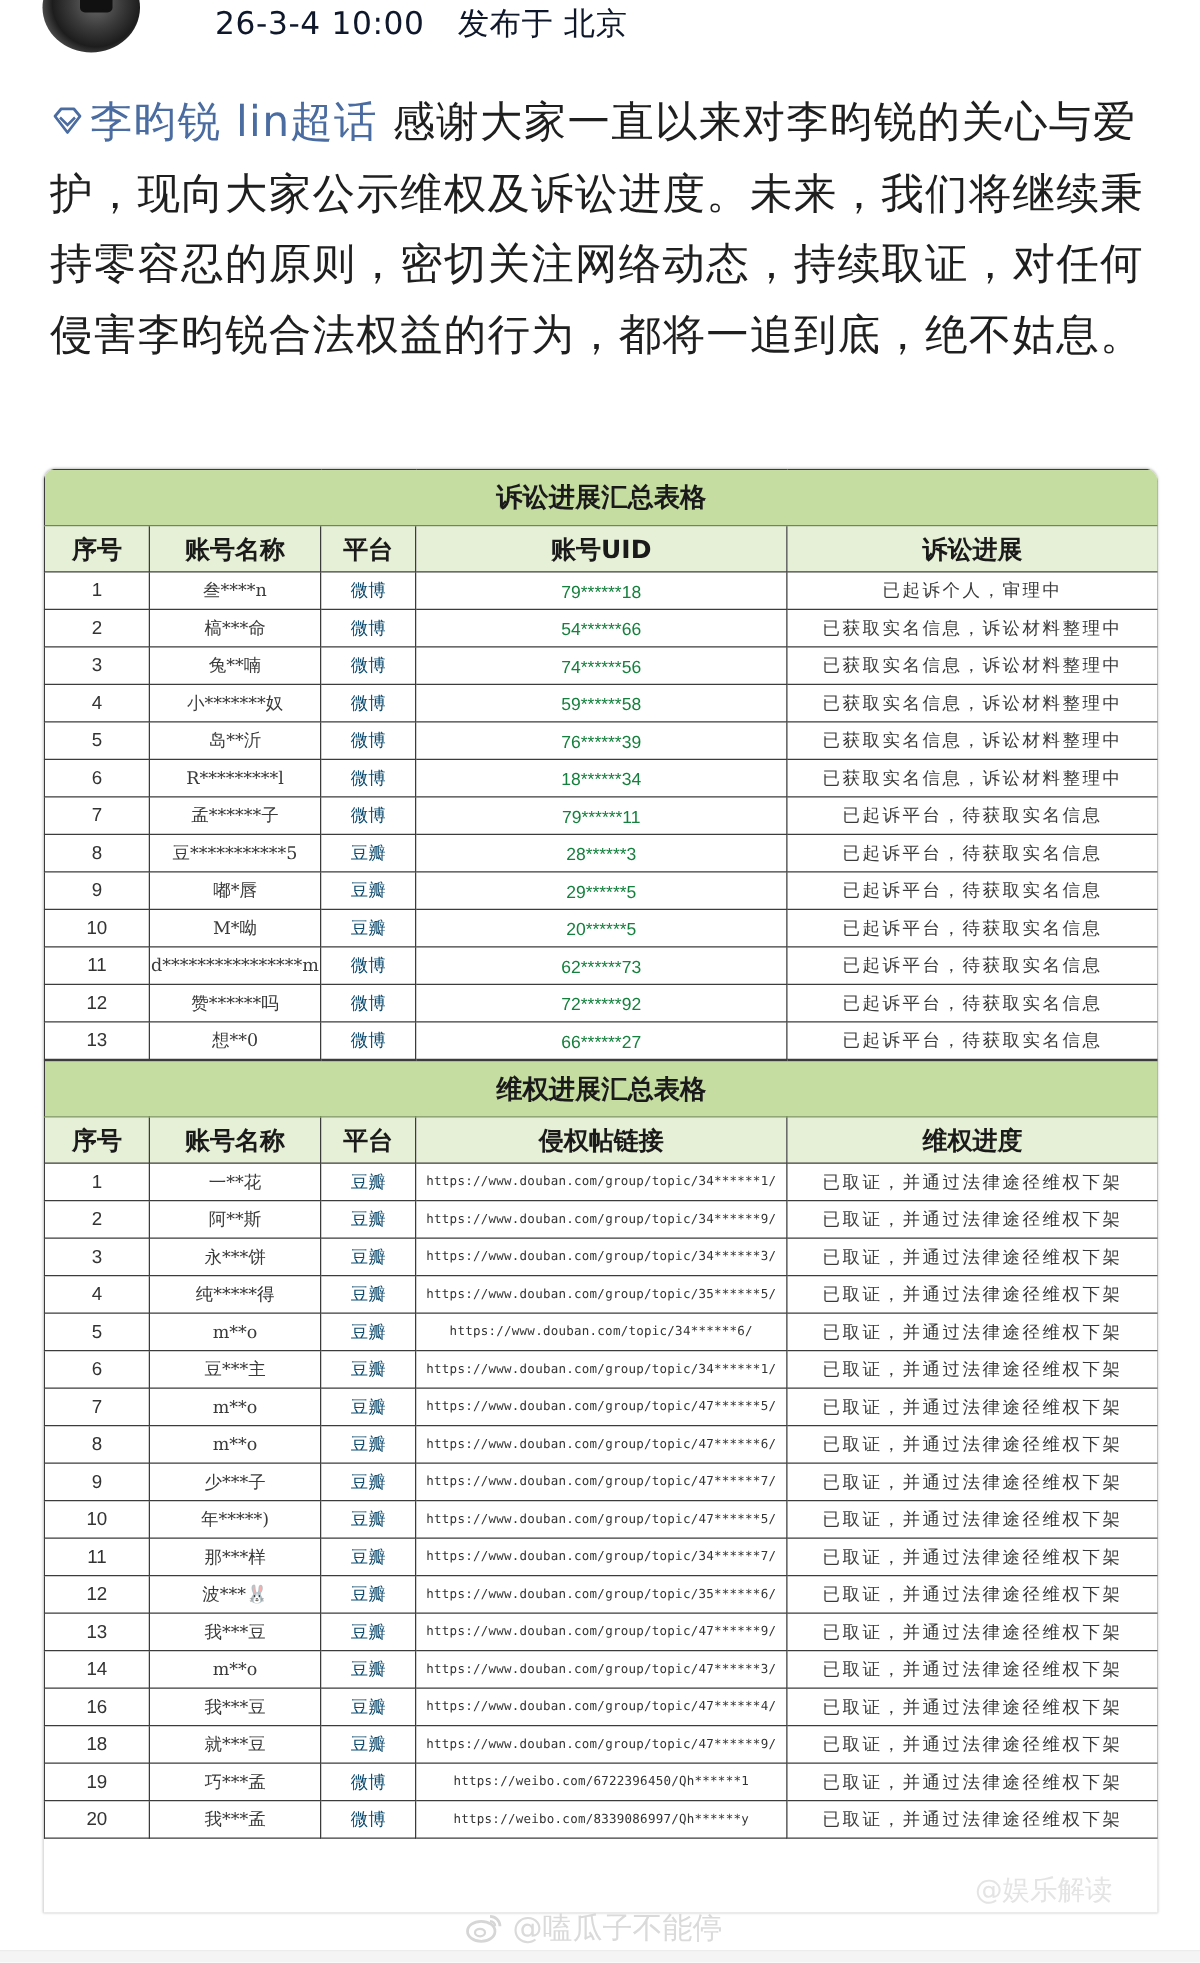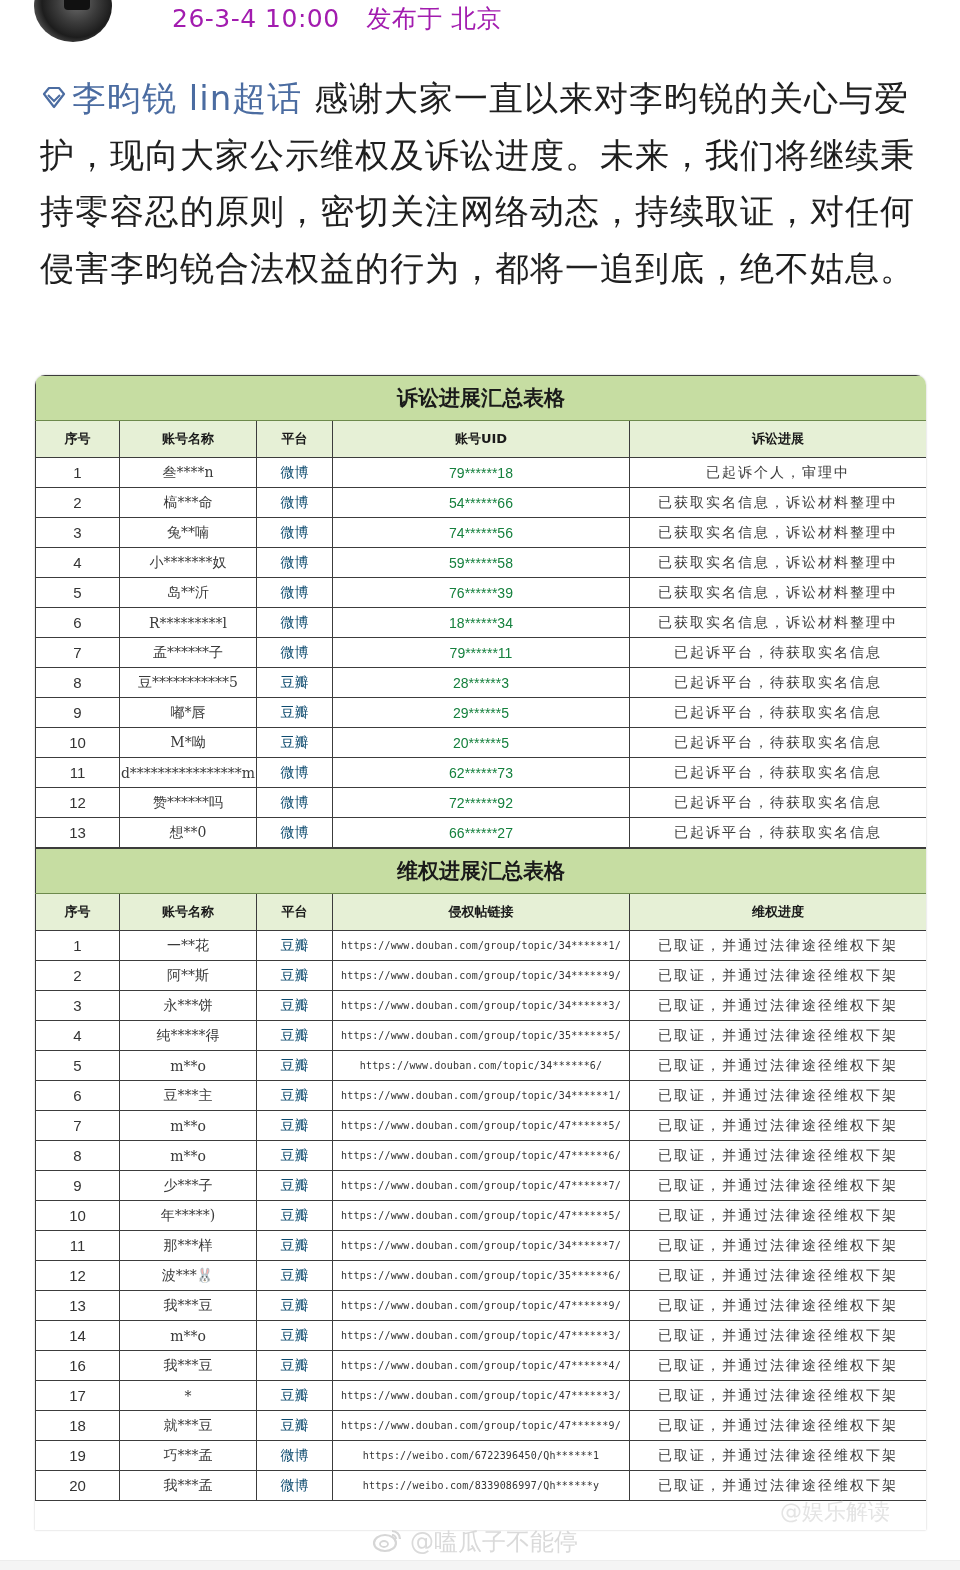--- a/index.html
+++ b/index.html
@@ -5,45 +5,45 @@
   html, body { margin: 0; padding: 0; background: #ffffff; }
   body { width: 960px; height: 1570px; overflow: hidden; position: relative;
          font-family: "DejaVu Sans", "Liberation Sans", sans-serif; color: #222; }
 
   .post-header { position: absolute; left: 0; top: 0; width: 960px; height: 50px; }
   .avatar { position: absolute; left: 34px; top: -30px; width: 78px; height: 72px;
             border-radius: 50%; overflow: hidden;
             background: radial-gradient(circle at 55% 45%, #6b6b6b 0%, #3b3b3b 35%, #1d1d1d 60%, #9a9a9a 100%); }
   .avatar::after { content: ""; position: absolute; left: 30px; top: 20px; width: 26px; height: 20px;
                    border-radius: 4px; background: #111; }
-  .meta { position: absolute; left: 172px; top: 2px; font-size: 25px; color: #a21caf; letter-spacing: 0.5px; }
+  .meta { position: absolute; left: 172px; top: 2px; font-size: 25px; color: #0f172a; letter-spacing: 0.5px; }
   .meta span { margin-right: 18px; }
 
   .post-body { position: absolute; left: 40px; top: 70px; width: 880px;
                font-size: 34px; line-height: 56.5px; color: #1f1f1f; letter-spacing: 1px; }
   .topic { color: #4b6ca1; }
   .topic-icon { display: inline-block; width: 28px; height: 28px; vertical-align: -2px; margin-right: 4px; }
 
   .sheet { position: absolute; left: 35px; top: 375px; width: 891px; height: 1155px;
            background: #fff; border-radius: 10px 10px 0 0; overflow: hidden;
            box-shadow: 0 0 2px rgba(0,0,0,0.25); }
   table { border-collapse: collapse; width: 891px; table-layout: fixed; }
   td, th { border: 1px solid #3c3c3c; text-align: center; padding: 0; overflow: hidden; white-space: nowrap; }
   .title-row th { background: #c6dda2; height: 44px; font-size: 21px; font-weight: bold; color: #1a1a1a;
                   border-bottom: 1px solid #6d8a4c; }
-  .head-row th { background: #e6f0d6; height: 36px; font-size: 13px; font-weight: bold; color: #1a1a1a; }
+  .head-row th { background: #e6f0d6; height: 36px; font-size: 20px; font-weight: bold; color: #1a1a1a; }
   .data-row td { height: 29px; font-size: 14px; color: #3a3a3a; font-family: "DejaVu Serif", "Liberation Serif", serif; }
   .data-row td.num { font-family: "Liberation Sans", sans-serif; font-size: 15px; color: #333; }
   .data-row td.uid { font-family: Liberation Sans, sans-serif; font-size: 14px; color: #15803d; }
   .data-row td.url { font-family: "DejaVu Sans Mono", "Liberation Mono", monospace; font-size: 10px; color: #333; letter-spacing: 0.2px; margin-top: 33px; }
   .data-row td.plat { color: #0c4a6e; }
   .data-row td.prog { font-size: 14px; letter-spacing: 2px; }
 
   .watermark { position: absolute; left: 372px; top: 1526px; font-size: 24px; color: #dadada;
-               display: flex; align-items: flex-start; gap: 6px; }
+               display: flex; align-items: center; gap: 6px; }
   .wm-icon { width: 32px; height: 28px; }
   .watermark2 { position: absolute; left: 780px; top: 1497px; font-size: 22px; color: #e4e4e4; }
   .bottom-bar { position: absolute; left: 0; top: 1560px; width: 960px; height: 10px; background: #f4f4f4; border-top: 1px solid #ececec; }
 </style>
 </head>
 <body>
 
 <div class="post-header">
   <div class="avatar"></div>
   <div class="meta">
@@ -296,27 +296,20 @@
           <td class="prog">已取证，并通过法律途径维权下架</td>
         </tr>
         <tr class="data-row">
           <td class="num">16</td>
           <td>我***豆</td>
           <td class="plat">豆瓣</td>
           <td class="url">https://www.douban.com/group/topic/47******4/</td>
           <td class="prog">已取证，并通过法律途径维权下架</td>
         </tr>
         <tr class="data-row">
-          <td class="num">17</td>
-          <td>*</td>
-          <td class="plat">豆瓣</td>
-          <td class="url">https://www.douban.com/group/topic/47******3/</td>
-          <td class="prog">已取证，并通过法律途径维权下架</td>
-        </tr>
-        <tr class="data-row">
           <td class="num">18</td>
           <td>就***豆</td>
           <td class="plat">豆瓣</td>
           <td class="url">https://www.douban.com/group/topic/47******9/</td>
           <td class="prog">已取证，并通过法律途径维权下架</td>
         </tr>
         <tr class="data-row">
           <td class="num">19</td>
           <td>巧***孟</td>
           <td class="plat">微博</td>

